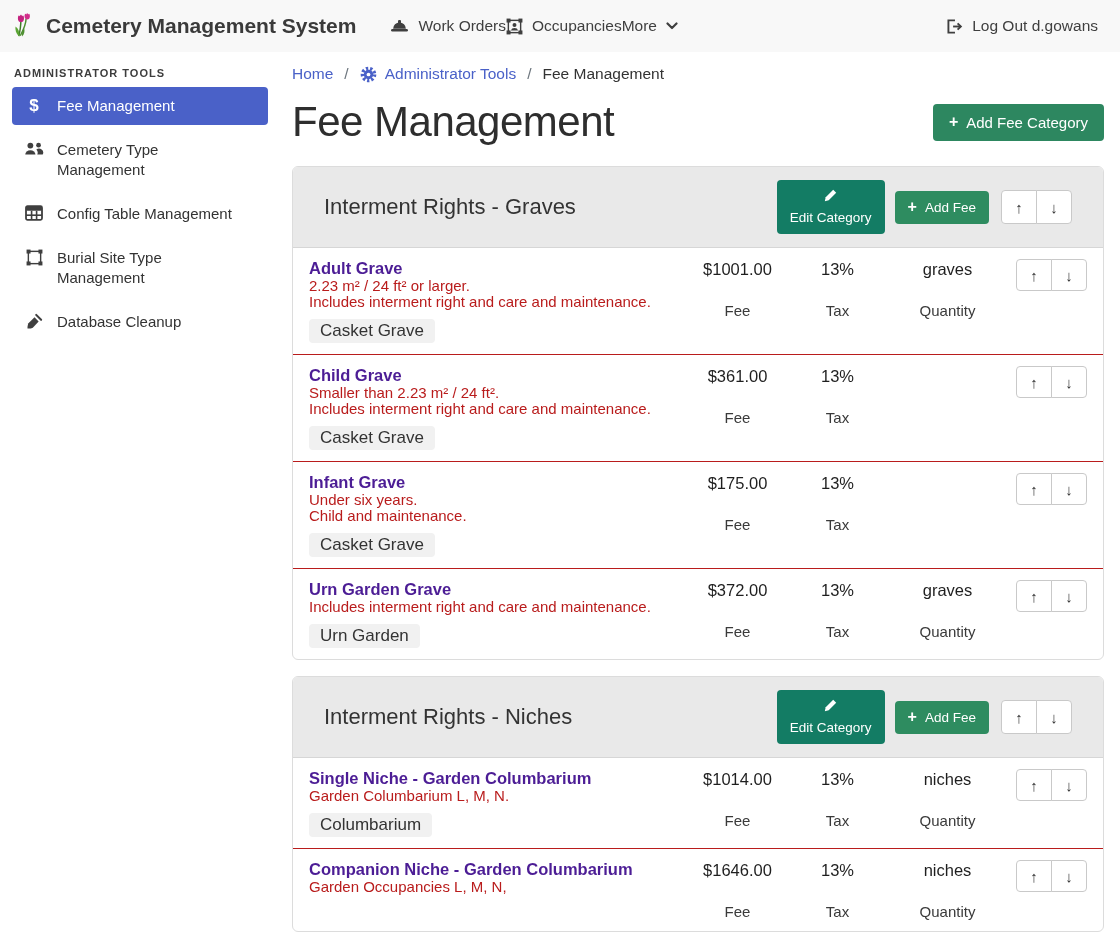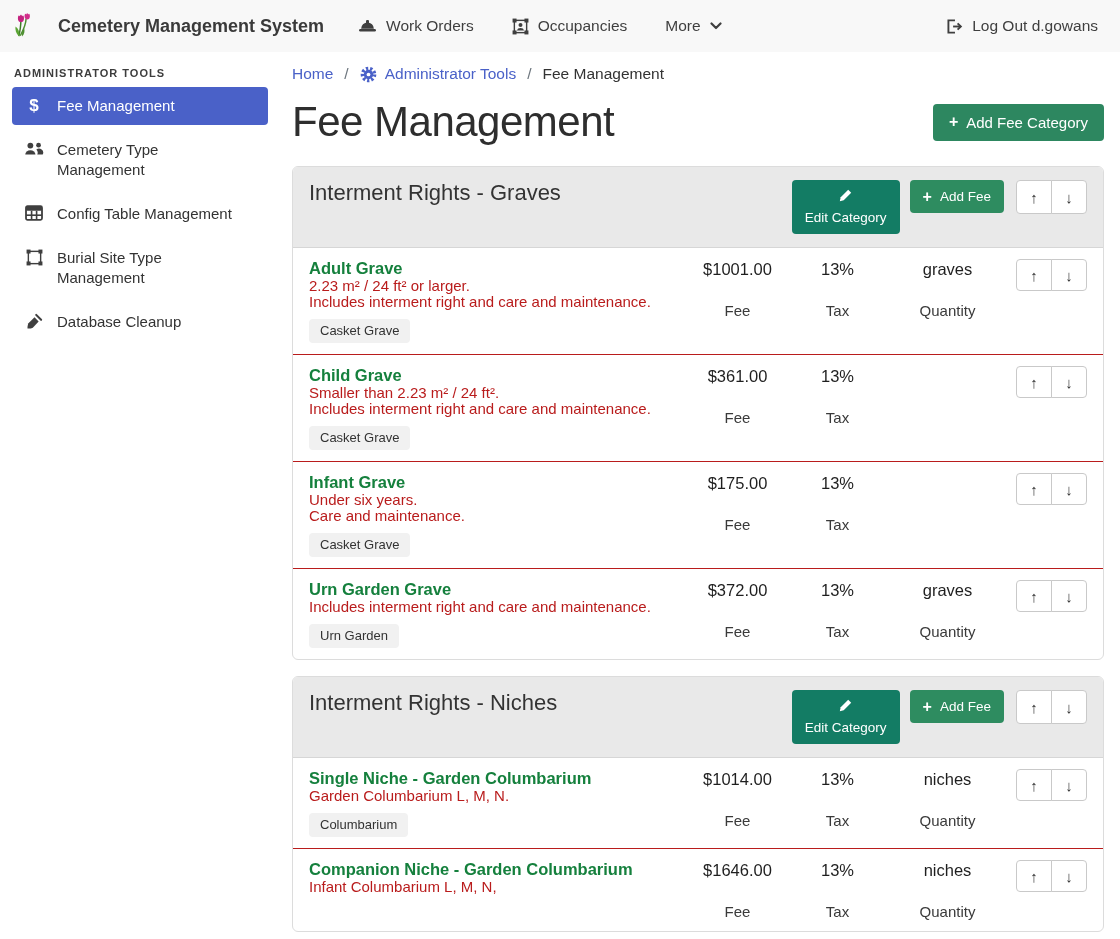--- a/index.html
+++ b/index.html
@@ -7,22 +7,22 @@
   body {
     font-family: "Liberation Sans", "DejaVu Sans", sans-serif;
     background: #ffffff; color: #212529; position: relative;
   }
   
   .navbar {
     height: 52px; background: #f8f8f8; display: flex; align-items: center;
     padding: 0 22px 0 12px;
   }
   .brand { display: flex; align-items: center; gap: 10px; cursor: pointer; }
-  .brand-text { font-size: 18px; font-weight: bold; color: #3a3a3a; margin-left: 12px; }
-  .nav-links { display: flex; align-items: flex-start; margin-left: 34px; gap: 38px; }
+  .brand-text { font-size: 21px; font-weight: bold; color: #3a3a3a; }
+  .nav-links { display: flex; align-items: flex-start; margin-left: 34px; }
   .nav-link { display: flex; align-items: center; gap: 9px; font-size: 15.5px; color: #3f3f3f; cursor: pointer; }
   .nav-spacer { flex: 1; }
   .ico { display: inline-flex; align-items: center; justify-content: center; }
   
   .sidebar { position: absolute; top: 52px; left: 0; width: 280px; height: 887px; background: #fff; }
   .sidebar-header {
     font-size: 11px; letter-spacing: 1px; color: #3d3d3d; font-weight: 600;
     margin: 15px 0 8px 14px;
   }
   .side-item {
@@ -44,40 +44,40 @@
   h1.page-title { font-size: 42px; font-weight: 400; color: #2e2e2e; letter-spacing: -0.5px; }
   .btn { border: none; border-radius: 4px; color: #fff; display: inline-flex; align-items: center; gap: 8px; cursor: pointer; font-family: inherit; }
   .btn-add-category { background: #2d8760; font-size: 15px; padding: 10px 16px; }
   .btn-teal { background: #137c64; font-size: 13.5px; padding: 9px 13px; margin-left: 10px; flex-direction: column; }
   .btn-green { background: #2e8c60; font-size: 13.5px; padding: 9px 13px; margin-left: 10px; }
   .plus-glyph { font-size: 16px; font-weight: bold; line-height: 12px; }
   
   .card { border: 1px solid #dcdcdc; border-radius: 6px; margin-bottom: 16px; overflow: hidden; background: #fff; }
   .card-header {
     background: #e9e9e9; border-bottom: 1px solid #d6d6d6;
-    padding: 13px 16px; display: flex; align-items: flex-start;
+    padding: 13px 31px; display: flex; align-items: center;
   }
   .card-title { flex: 1; font-size: 22px; color: #333; font-weight: 500; }
   .arrow-group { display: flex; margin-left: 12px; }
   .arrow-btn {
     width: 36px; height: 34px; background: #fff; border: 1px solid #c9c9c9;
     color: #333; font-size: 15px; display: inline-flex; align-items: center;
     justify-content: center; cursor: pointer; font-family: inherit;
   }
   .arrow-btn:first-child { border-radius: 4px 0 0 4px; }
   .arrow-btn:last-child { border-radius: 0 4px 4px 0; margin-left: -1px; }
   
   .fee-row { display: flex; padding: 11px 16px 11px; align-items: flex-start; }
   .fee-row + .fee-row { border-top: 1px solid #b91c1c; }
   .fee-main { flex: 1; padding-right: 8px; }
-  .fee-name { color: #15803d; font-weight: bold; font-size: 16.5px; text-decoration: none; display: inline-block; line-height: 19px; }
+  .fee-name { color: #4c1d95; font-weight: bold; font-size: 16.5px; text-decoration: none; display: inline-block; line-height: 19px; }
   .fee-desc { font-size: 15px; color: #b91c1c; line-height: 16px; }
   .fee-tag {
     display: inline-block; margin-top: 9px; background: #f1f1f1;
-    border-radius: 4px; padding: 5px 11px; font-size: 13px; color: #333; line-height: 14px;
+    border-radius: 4px; padding: 5px 11px; font-size: 17px; color: #333; line-height: 14px;
   }
   .fee-col { width: 105px; text-align: center; padding-top: 1px; }
   .fee-col.qty { width: 125px; }
   .fee-col.tax { width: 95px; }
   .col-value { font-size: 16.5px; color: #1f1f1f; line-height: 19px; text-align: center; }
   .col-label { margin-top: 24px; font-size: 15px; color: #3a3a3a; line-height: 16px; }
   .row-arrows { margin-left: 6px; }
   .row-arrows .arrow-btn { height: 32px; }
 </style>
 </head>
@@ -296,21 +296,21 @@
       <div class="arrow-group row-arrows">
         <button class="arrow-btn">↑</button>
         <button class="arrow-btn">↓</button>
       </div>
     </div>
 
     <div class="fee-row">
       <div class="fee-main">
         <a href="#" class="fee-name">Infant Grave</a>
         <div class="fee-desc">Under six years.</div>
-        <div class="fee-desc">Care and maintenance.</div>
+        <div class="fee-desc">Child and maintenance.</div>
         <div><span class="fee-tag">Casket Grave</span></div>
       </div>
       <div class="fee-col">
         <div class="col-value">$175.00</div>
         <div class="col-label">Fee</div>
       </div>
       <div class="fee-col tax">
         <div class="col-value">13%</div>
         <div class="col-label">Tax</div>
       </div>
@@ -392,21 +392,21 @@
       </div>
       <div class="arrow-group row-arrows">
         <button class="arrow-btn">↑</button>
         <button class="arrow-btn">↓</button>
       </div>
     </div>
 
     <div class="fee-row">
       <div class="fee-main">
         <a href="#" class="fee-name">Companion Niche - Garden Columbarium</a>
-        <div class="fee-desc">Infant Columbarium L, M, N,</div>
+        <div class="fee-desc">Garden Occupancies L, M, N,</div>
         
         <div></div>
       </div>
       <div class="fee-col">
         <div class="col-value">$1646.00</div>
         <div class="col-label">Fee</div>
       </div>
       <div class="fee-col tax">
         <div class="col-value">13%</div>
         <div class="col-label">Tax</div>

